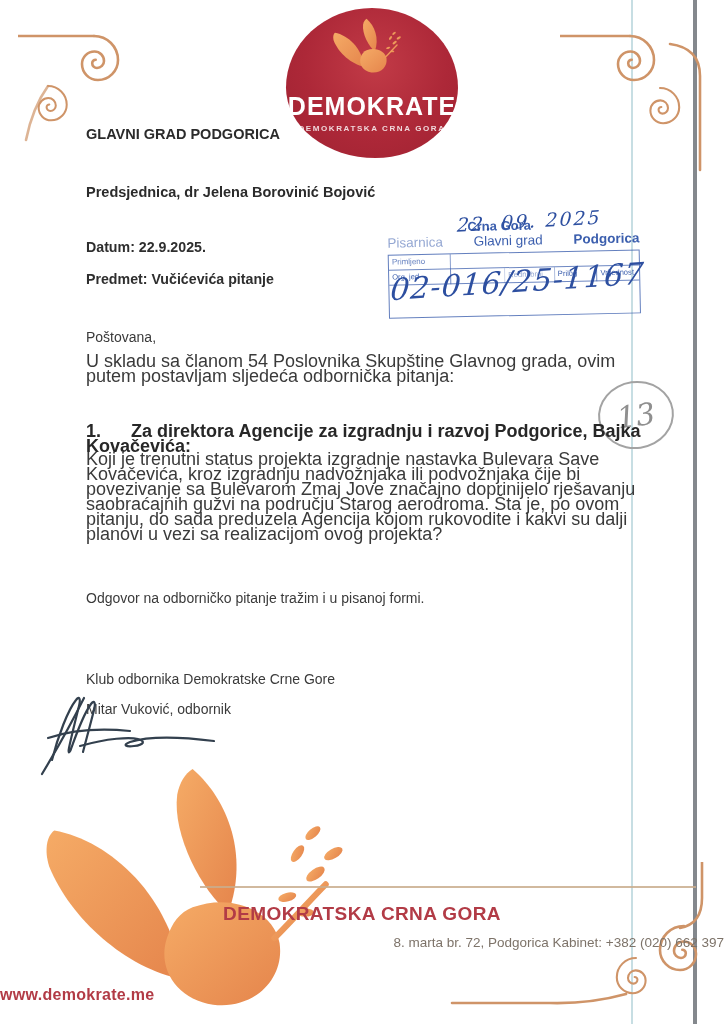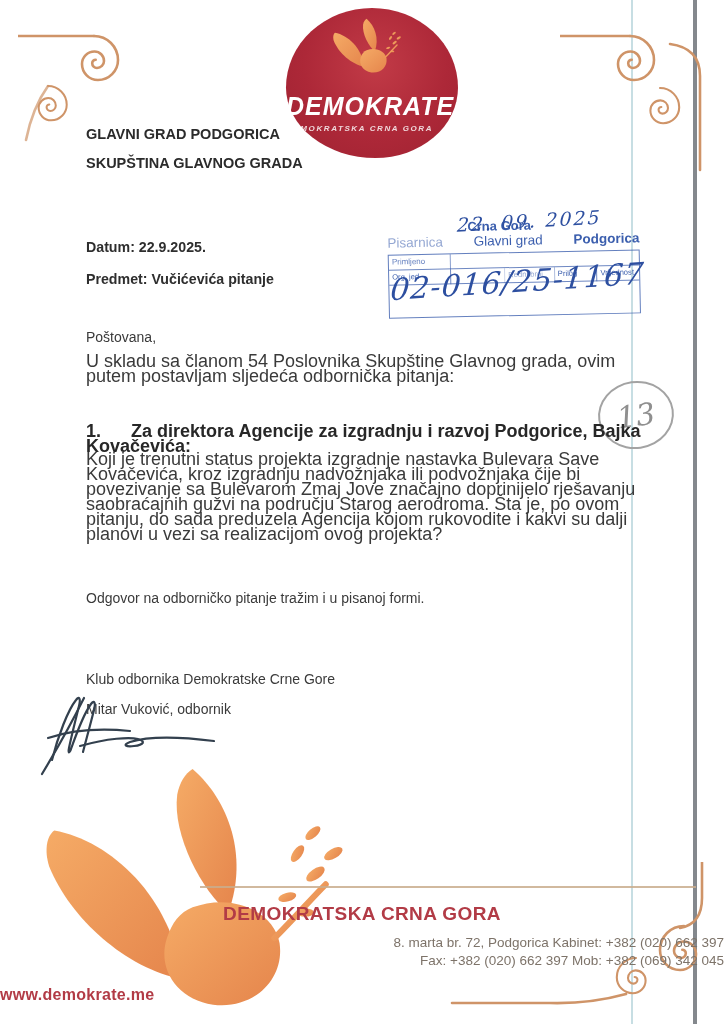--- a/index.html
+++ b/index.html
@@ -10,21 +10,21 @@
   }
   .abs{position:absolute;}
   
   .scanline-blue{left:631px;top:0;width:2px;height:1024px;background:#bdd8de;opacity:.85;}
   .scanline-gray{left:693px;top:0;width:4px;height:1024px;border-left:2px solid #84888d;border-right:2px solid #84888d;box-sizing:border-box;background:#f4f4f4;}
   
   .logo-badge{
     left:286px;top:8px;width:172px;height:150px;
     background:radial-gradient(circle at 52% 38%, #c23b47 0%, #ad2838 55%, #9e2231 100%);
     border-radius:50% 50% 48% 52% / 53% 53% 47% 47%;
-    font-style:italic;
+    text-align:center;
   }
   .logo-name{position:absolute;left:0;right:0;top:84px;color:#ffffff;font-size:25px;font-weight:700;letter-spacing:1px;}
   .logo-tagline{position:absolute;left:0;right:0;top:116px;color:rgba(255,255,255,.82);font-size:8px;letter-spacing:1.6px;font-weight:600;}
   
   .h-line{left:86px;font-size:14.5px;font-weight:700;color:#2b2b2b;}
   .meta-line{left:86px;font-size:14.2px;font-weight:700;color:#2e2e2e;}
   .body-line{left:86px;font-size:14px;color:#3a3a3a;}
   .para{left:86px;width:566px;font-size:18px;line-height:15px;color:#3a3a3a;text-align:left;}
   .bold-item{font-weight:700;color:#272727;}
   
@@ -117,21 +117,21 @@
 
   <div class="abs logo-badge">
     <svg class="abs" style="left:42px;top:8px" width="96" height="78" viewBox="0 0 128 100">
       <use href="#dove" transform="scale(0.78)"></use>
     </svg>
     <div class="logo-name">DEMOKRATE</div>
     <div class="logo-tagline">DEMOKRATSKA CRNA GORA</div>
   </div>
 
   <div class="abs h-line" style="top:126px">GLAVNI GRAD PODGORICA</div>
-  <div class="abs h-line" style="top:155px">SKUPŠTINA GLAVNOG GRADA</div>
+  <div class="abs h-line" style="top:184px">Predsjednica, dr Jelena Borovinić Bojović</div>
 
   <div class="abs meta-line" style="top:239px">Datum: 22.9.2025.</div>
   <div class="abs meta-line" style="top:271px">Predmet: Vučićevića pitanje</div>
 
   <div class="abs stamp">
     <div class="stamp-country">Crna Gora</div>
     <div class="stamp-row2">
       <span class="stamp-registry">Pisarnica</span>
       <span>Glavni grad</span>
       <span class="stamp-city">Podgorica</span>
@@ -179,16 +179,15 @@
     </g>
   </svg>
 
   <svg class="abs" style="left:4px;top:764px" width="372" height="256" viewBox="0 0 130 100">
     <use href="#dove"></use>
   </svg>
 
   <div class="abs footer-divider"></div>
   <div class="abs footer-party">DEMOKRATSKA CRNA GORA</div>
   <div class="abs footer-contact" style="top:935px">8. marta br. 72, Podgorica Kabinet: +382 (020) 662 397</div>
-  <div class="abs footer-contact" style="top:953px">Fax: +382 (020) 662 397 Mob: +382 (069) 342 045</div>
   <div class="abs footer-website">www.demokrate.me</div>
 
 </div>
 
 </body></html>

